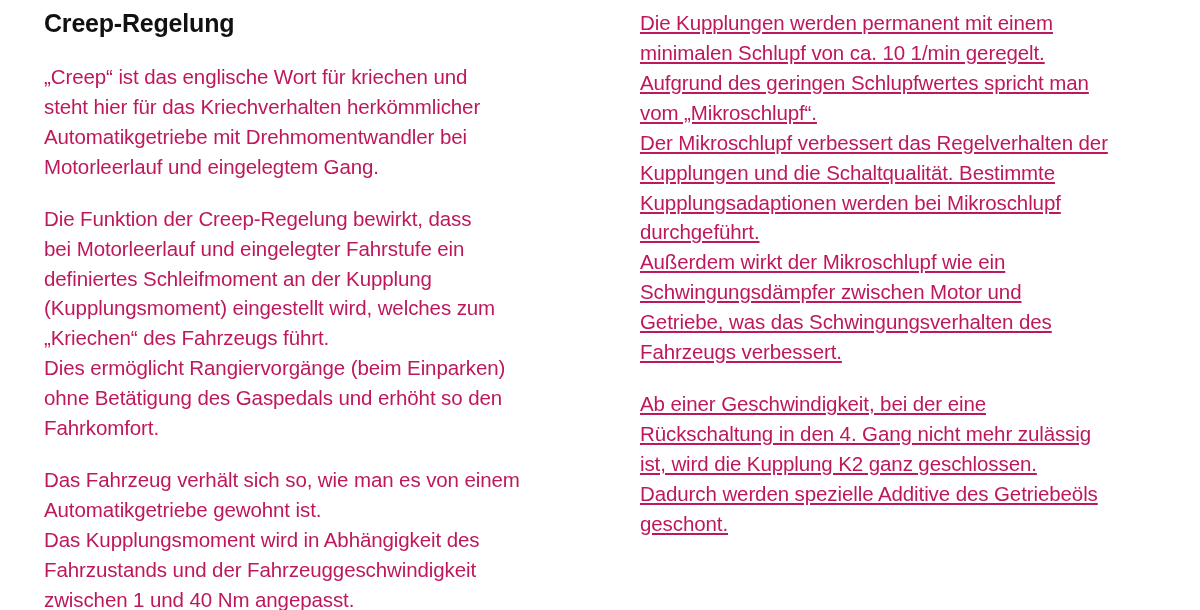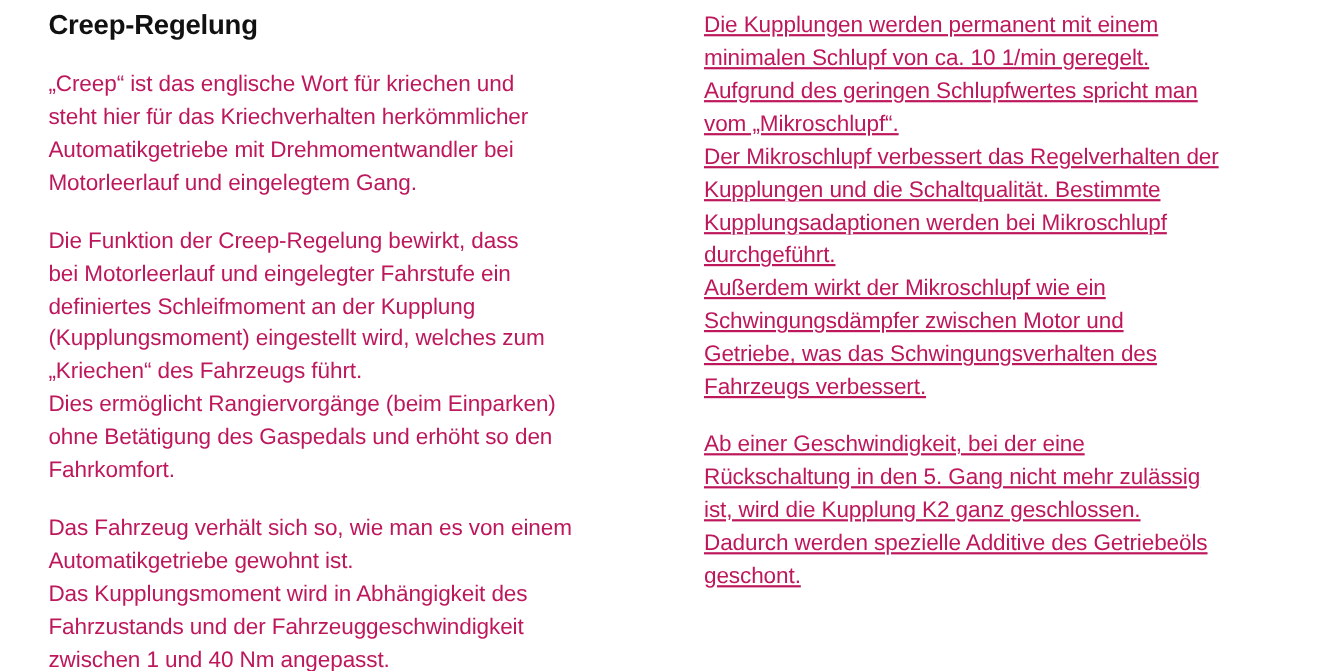--- a/index.html
+++ b/index.html
@@ -90,20 +90,20 @@
 vom „Mikroschlupf“.
 Der Mikroschlupf verbessert das Regelverhalten der
 Kupplungen und die Schaltqualität. Bestimmte
 Kupplungsadaptionen werden bei Mikroschlupf
 durchgeführt.
 Außerdem wirkt der Mikroschlupf wie ein
 Schwingungsdämpfer zwischen Motor und
 Getriebe, was das Schwingungsverhalten des
 Fahrzeugs verbessert.</p>
       <p class="para">Ab einer Geschwindigkeit, bei der eine
-Rückschaltung in den 5. Gang nicht mehr zulässig
+Rückschaltung in den 4. Gang nicht mehr zulässig
 ist, wird die Kupplung K2 ganz geschlossen.
 Dadurch werden spezielle Additive des Getriebeöls
 geschont.</p>
     </div>
 
   </div>
 </div>
 
 </body></html>

